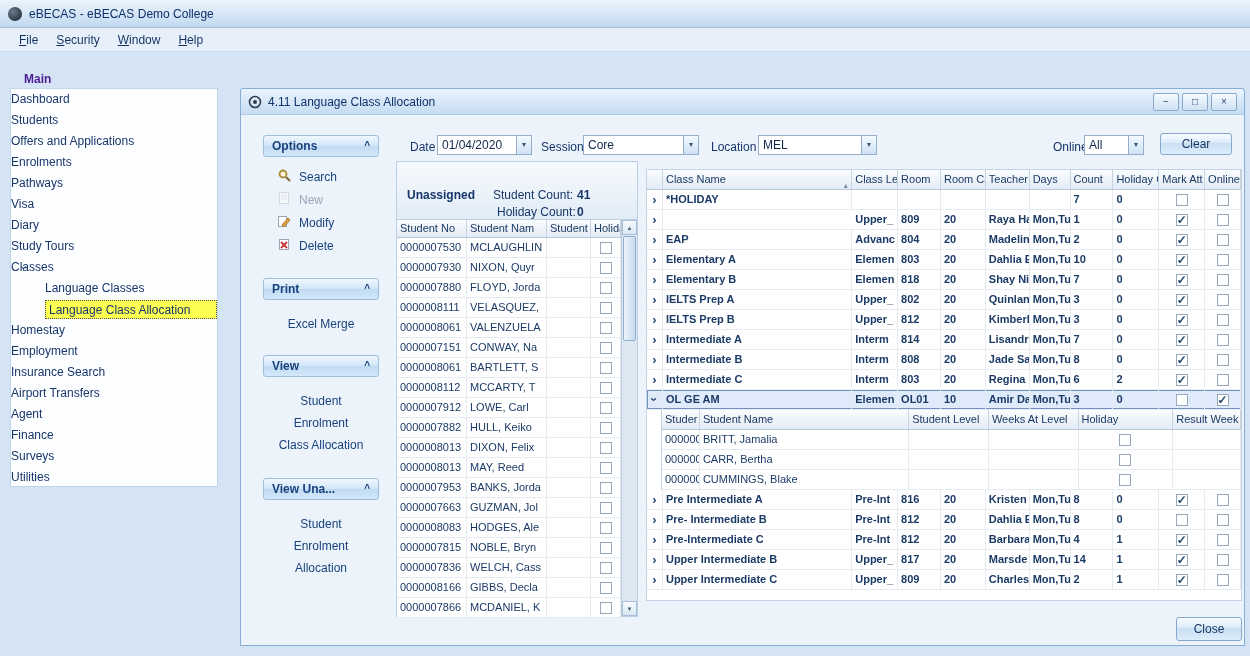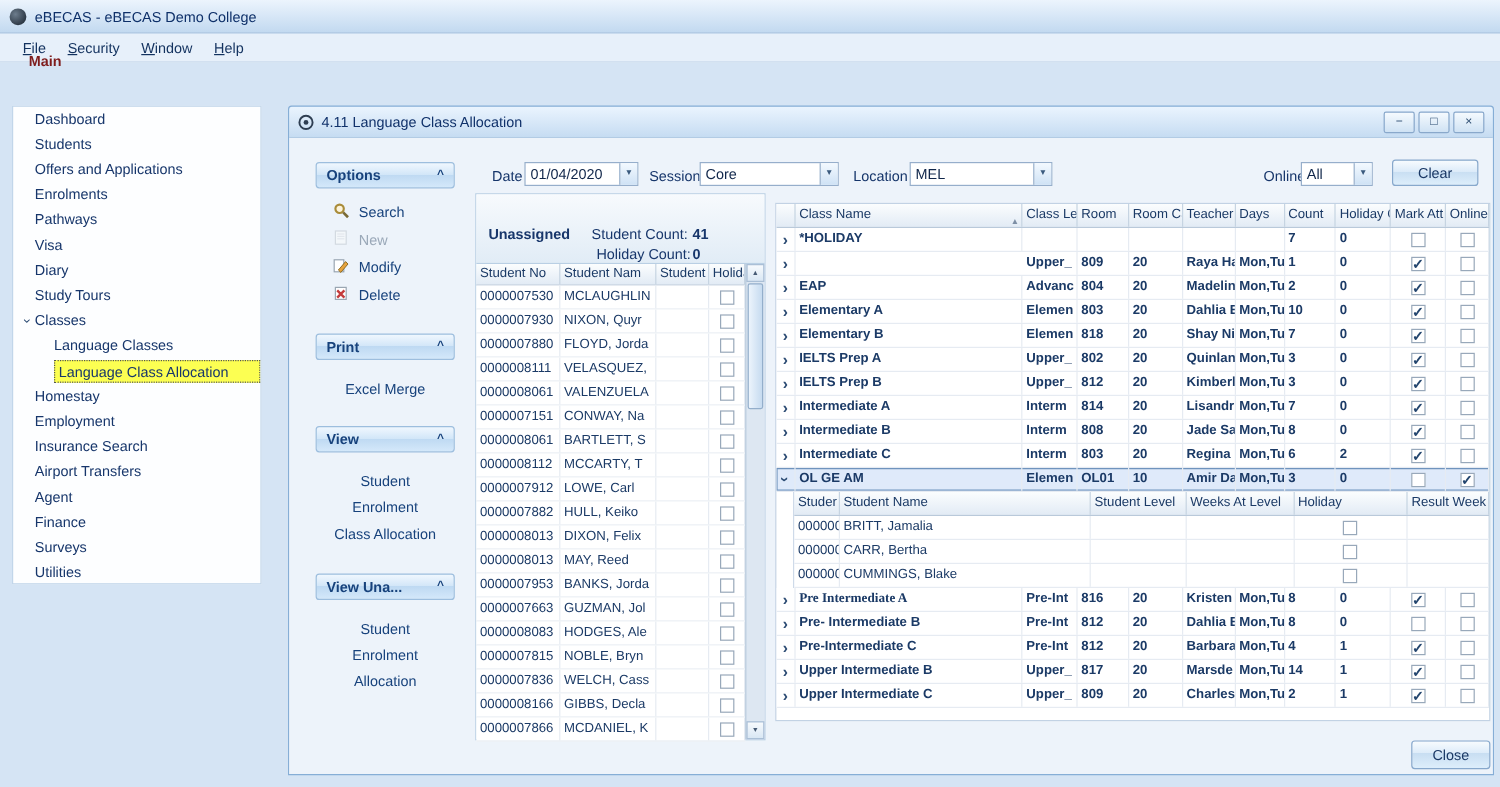--- a/index.html
+++ b/index.html
@@ -5,25 +5,25 @@
 *{margin:0;padding:0;box-sizing:border-box;}
 html,body{width:1250px;height:656px;overflow:hidden;}
 body{position:relative;font-family:"Liberation Sans",sans-serif;font-size:12px;color:#17366b;background:#d5e4f4;}
 
 
 .titlebar{position:absolute;left:0;top:0;width:1250px;height:28px;background:linear-gradient(#ecf4fd,#c2d9f0);border-bottom:1px solid #a3bfdd;display:flex;align-items:center;padding-left:8px;gap:7px;}
 .app-icon{width:14px;height:14px;border-radius:50%;background:radial-gradient(circle at 35% 35%,#6d7d8d,#141e2a);flex:0 0 auto;}
 .titlebar .title{color:#0e3069;font-size:12px;}
 .menubar{position:absolute;left:0;top:28px;width:1250px;height:24px;background:#e7f0fa;border-bottom:1px solid #cddcee;display:flex;align-items:center;padding-left:10px;}
 .menu-item{padding:3px 9px;color:#13325f;}
-.main-label{position:absolute;left:24px;top:44px;font-weight:bold;color:#7f1d1d;}
+.main-label{position:absolute;left:24px;top:72px;font-weight:bold;color:#4c1d95;}
 
 
 .sidebar{position:absolute;left:10px;top:88px;width:208px;height:399px;background:#fdfeff;border:1px solid #c2d6ea;overflow:hidden;}
-.nav-item{height:21px;line-height:21px;padding-left:18px;white-space:nowrap;position:relative;display:flex;}
+.nav-item{height:21px;line-height:21px;white-space:nowrap;position:relative;display:flex;}
 .nav-item.indent{padding-left:34px;}
 .nav-item .chev{position:absolute;left:7px;top:0;font-size:12px;color:#2a4a72;transform:rotate(90deg);width:10px;text-align:center;}
 .nav-item .lbl{line-height:19px;height:19px;margin-top:1px;}
 .nav-item.selected .lbl{flex:1;background:#fcff52;border:1px dotted #555;padding:0 3px;}
 
 
 .window{position:absolute;left:240px;top:88px;width:1005px;height:558px;background:#cfe1f3;border:1px solid #86aed6;border-radius:3px 3px 0 0;}
 .win-titlebar{height:26px;background:linear-gradient(#eaf4fe,#c6dcf2);display:flex;align-items:center;padding:0 7px;gap:6px;border-bottom:1px solid #b2cbe4;border-radius:3px 3px 0 0;}
 .win-title{color:#10316a;}
 .win-controls{margin-left:auto;display:flex;gap:3px;}
@@ -702,21 +702,21 @@
             <div class="g-cell cb-cell" style="width: 95px;">
               <span class="cb"></span>
             </div>
             <div class="g-cell" style="width: 68px;"></div>
           </div>
         </div>
         <div class="g-row">
           <div class="g-cell exp-cell" style="width: 16px;">
             <span class="exp">›</span>
           </div>
-          <div class="g-cell" style="width: 190px; font-family: Liberation Serif, serif;">Pre Intermediate A</div>
+          <div class="g-cell" style="width: 190px;">Pre Intermediate A</div>
           <div class="g-cell" style="width: 46px;">Pre-Int</div>
           <div class="g-cell" style="width: 43px;">816</div>
           <div class="g-cell" style="width: 45px;">20</div>
           <div class="g-cell" style="width: 44px;">Kristen</div>
           <div class="g-cell" style="width: 41px;">Mon,Tu</div>
           <div class="g-cell" style="width: 43px;">8</div>
           <div class="g-cell" style="width: 46px;">0</div>
           <div class="g-cell cb-cell" style="width: 46px;">
             <span class="cb on"></span>
           </div>

